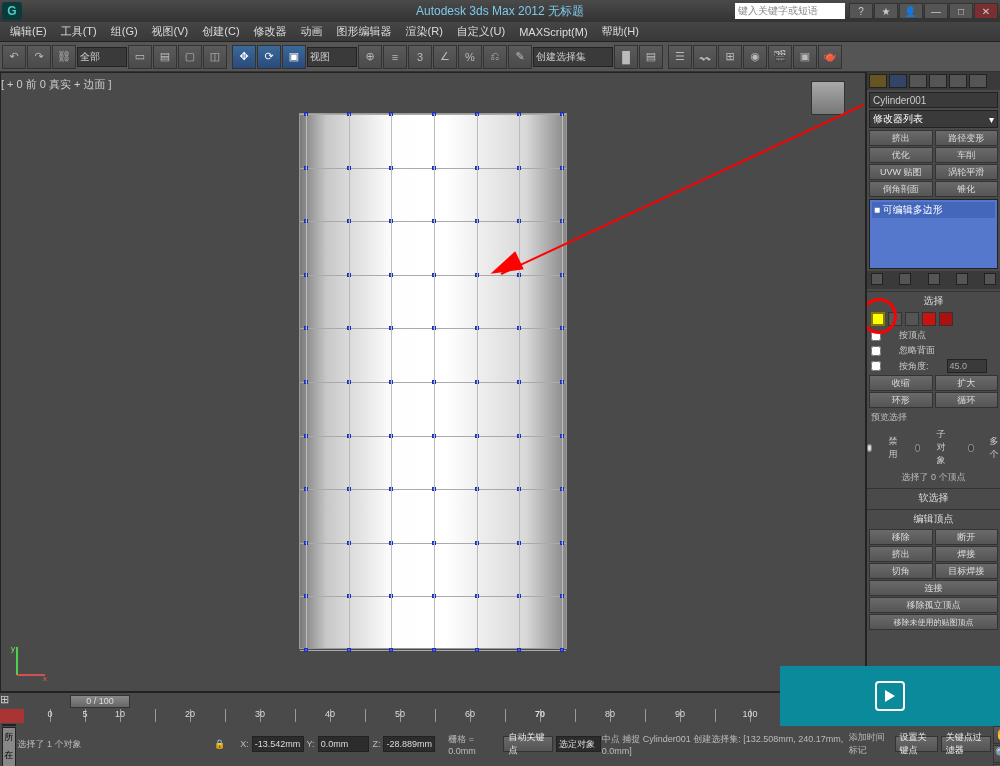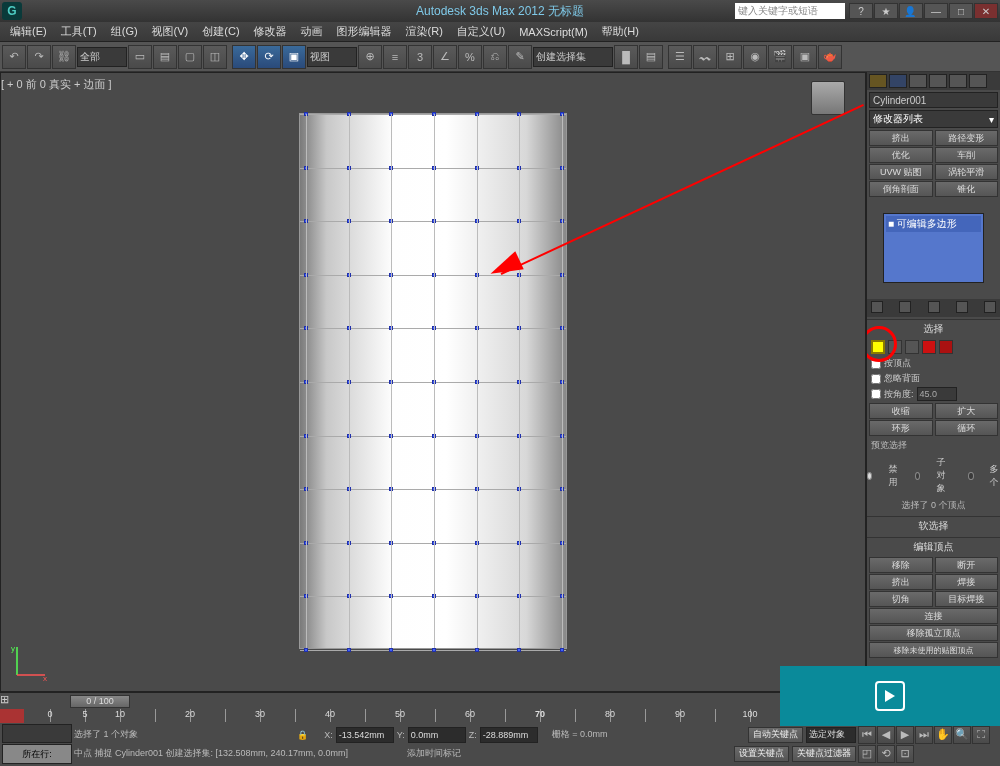--- a/index.html
+++ b/index.html
@@ -30,28 +30,28 @@
 .arrow-line{position:absolute;top:200px;left:500px;width:400px;height:2px;background:red;transform-origin:left center;transform:rotate(-25deg);z-index:20;pointer-events:none}
 .arrow-tip{position:absolute;top:184px;left:488px;width:0;height:0;border-right:32px solid red;border-top:10px solid transparent;border-bottom:10px solid transparent;transform:rotate(-25deg);z-index:20}
 .circle-mark{position:absolute;width:36px;height:36px;border:3px solid red;border-radius:50%;z-index:30;pointer-events:none}
 .side-panel{width:134px;background:#4a4a4a;border-left:1px solid #222;overflow:hidden;position:relative}
 .sp-tabs{height:18px;display:flex;gap:2px;padding:2px;background:#3a3a3a}
 .sp-tab{width:18px;height:14px;background:#555;border:1px solid #222}
 .sp-input{margin:2px;background:#3a3a3a;border:1px solid #222;height:16px;color:#ccc;padding:0 3px;font-size:10px;display:flex;align-items:center}
 .sp-dd{margin:2px;background:#3a3a3a;border:1px solid #222;height:18px;color:#fff;padding:0 3px;font-size:10px;display:flex;align-items:center;justify-content:space-between}
 .sp-btn-row{display:flex;gap:2px;margin:1px 2px}
 .sp-btn{flex:1;height:16px;background:linear-gradient(#6a6a6a,#555);border:1px solid #333;color:#ddd;font-size:9px;display:flex;align-items:center;justify-content:center}
-.sp-list{margin:16px;height:70px;background:#5577cc;border:1px solid #222;color:#fff;font-size:10px;padding:2px}
+.sp-list{margin:2px;height:70px;background:#5577cc;border:1px solid #222;color:#fff;font-size:10px;padding:2px}
 .sp-list-item{background:#4466bb;padding:1px 2px}
 .sp-section-title{color:#ddd;text-align:center;font-size:10px;padding:2px 0;border-top:1px solid #333;margin-top:2px}
 .sp-subobj{display:flex;gap:3px;padding:2px 4px;align-items:center}
 .sp-subobj-btn{width:14px;height:14px;border:1px solid #333}
 .sp-subobj-vert{background:#ffff00;border:2px solid #8a7a00}
 .sp-subobj-face{background:#cc1111}
-.sp-check{display:flex;align-items:center;gap:3px;padding:1px 4px;font-size:9px}
+.sp-check{display:flex;align-items:center;gap:18px;padding:1px 4px;font-size:9px}
 .sp-check input{width:10px;height:10px;margin:0}
 .sp-spinner{width:40px;height:14px;background:#3a3a3a;border:1px solid #222;color:#aaa;font-size:9px;padding:0 2px;display:flex;align-items:center}
 .sp-radio-row{display:flex;gap:16px;padding:2px 0;font-size:9px;align-items:center}
 .sp-radio{width:8px;height:8px;border-radius:50%;border:1px solid #888;background:#3a3a3a}
 .sp-radio.checked{background:#ddd}
 .sp-text{text-align:center;font-size:9px;color:#bbb;padding:2px}
 .bottom-dock{height:74px;background:#4a4a4a;border-top:1px solid #222}
 .timeline{height:14px;background:#3a3a3a;border-bottom:1px solid #222;position:relative;margin:2px 140px 0 26px}
 .tl-slider{position:absolute;left:20px;top:0;width:60px;height:13px;background:linear-gradient(#888,#666);border:1px solid #333;color:#ddd;font-size:9px;text-align:center}
 .ruler{height:14px;position:relative;border-bottom:1px solid #222;margin:0 140px 0 26px;background:#4a4a4a}
@@ -403,21 +403,21 @@
         <div class="tick" style="left: 665px; background: rgb(153, 153, 153);"></div>
         <div class="tick" style="left: 700px; background: rgb(153, 153, 153);"></div>
         <div class="tick-lbl" style="left: 700px;">100</div>
       </div>
   </div>
   <div class="status">
     <div class="st-left">
       <div class="st-cell"></div>
       <div class="st-cell" style="background:#888;color:#000;text-align:center;font-size:9px;line-height:18px">所在行:</div>
     </div>
-    <div style="flex:1;display:flex;flex-direction:column;gap:1px">
+    <div style="flex:1;display:flex;flex-direction:row;gap:1px">
       <div class="st-row">
         <span style="width:220px">选择了 1 个对象</span>
         <span>🔒</span>
         <span style="width:10px"></span>
         <span>X:</span>
           <div class="st-coord">-13.542mm</div>
         <span>Y:</span>
           <div class="st-coord">0.0mm</div>
         <span>Z:</span>
           <div class="st-coord">-28.889mm</div>

